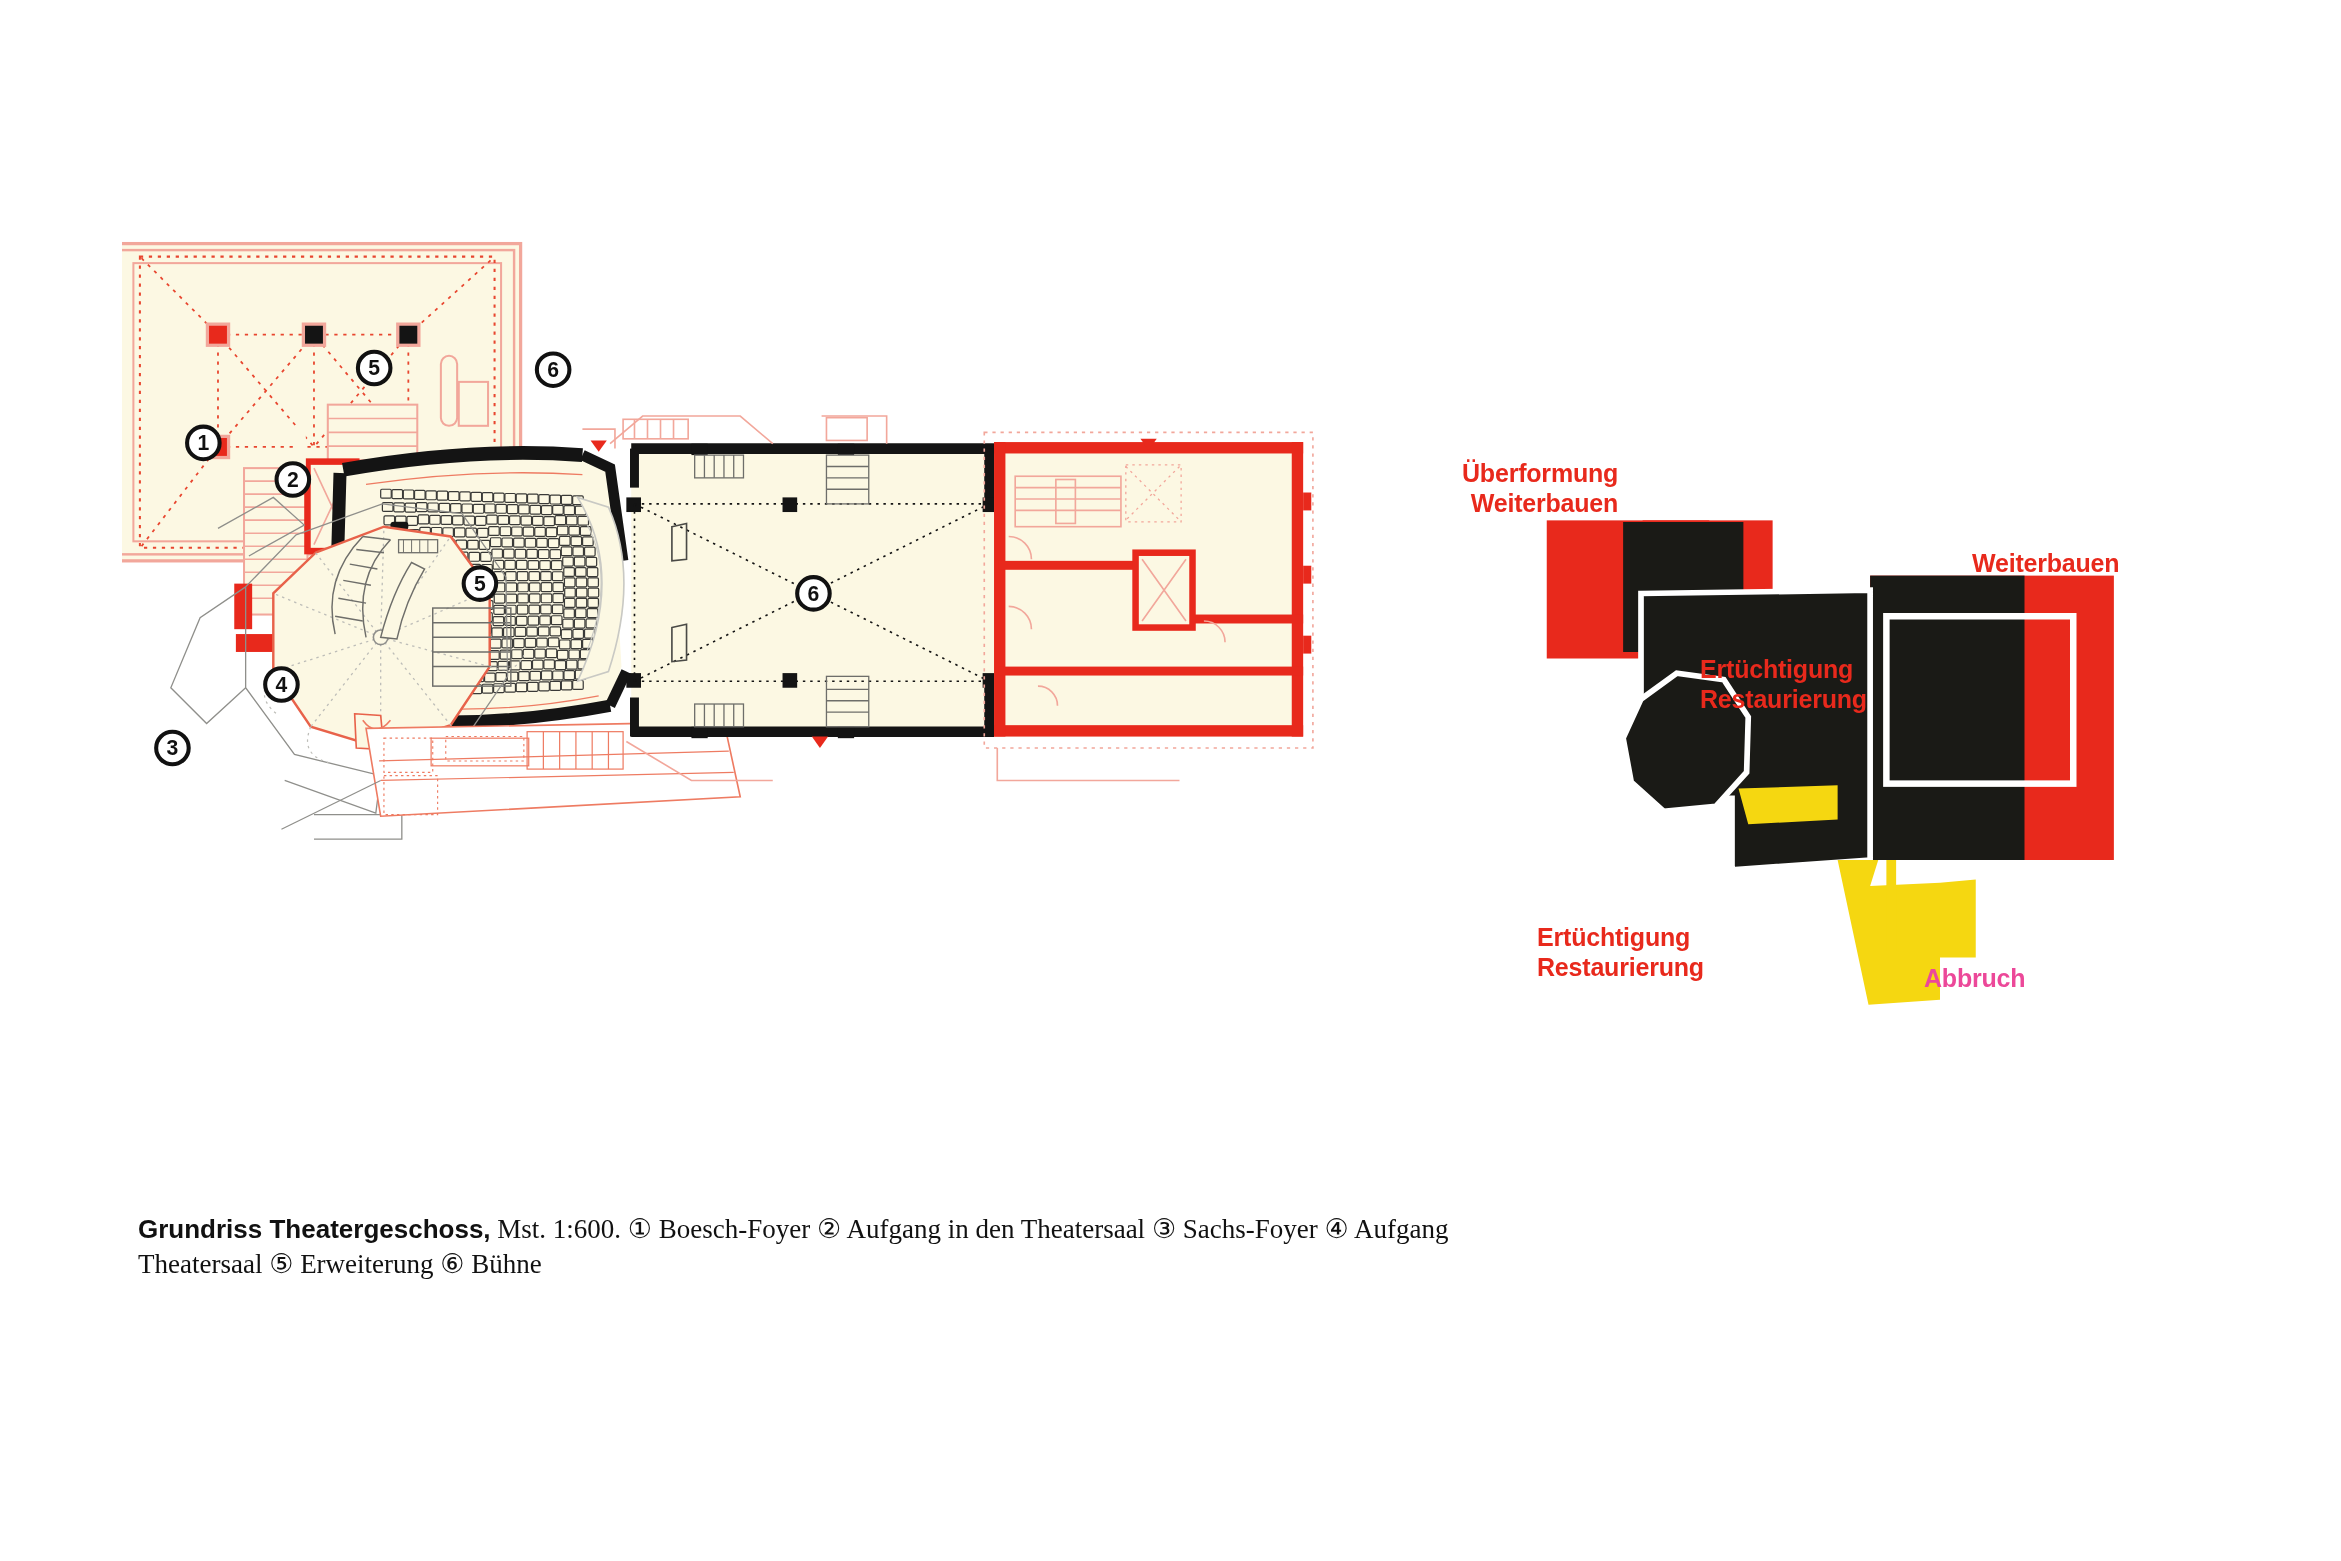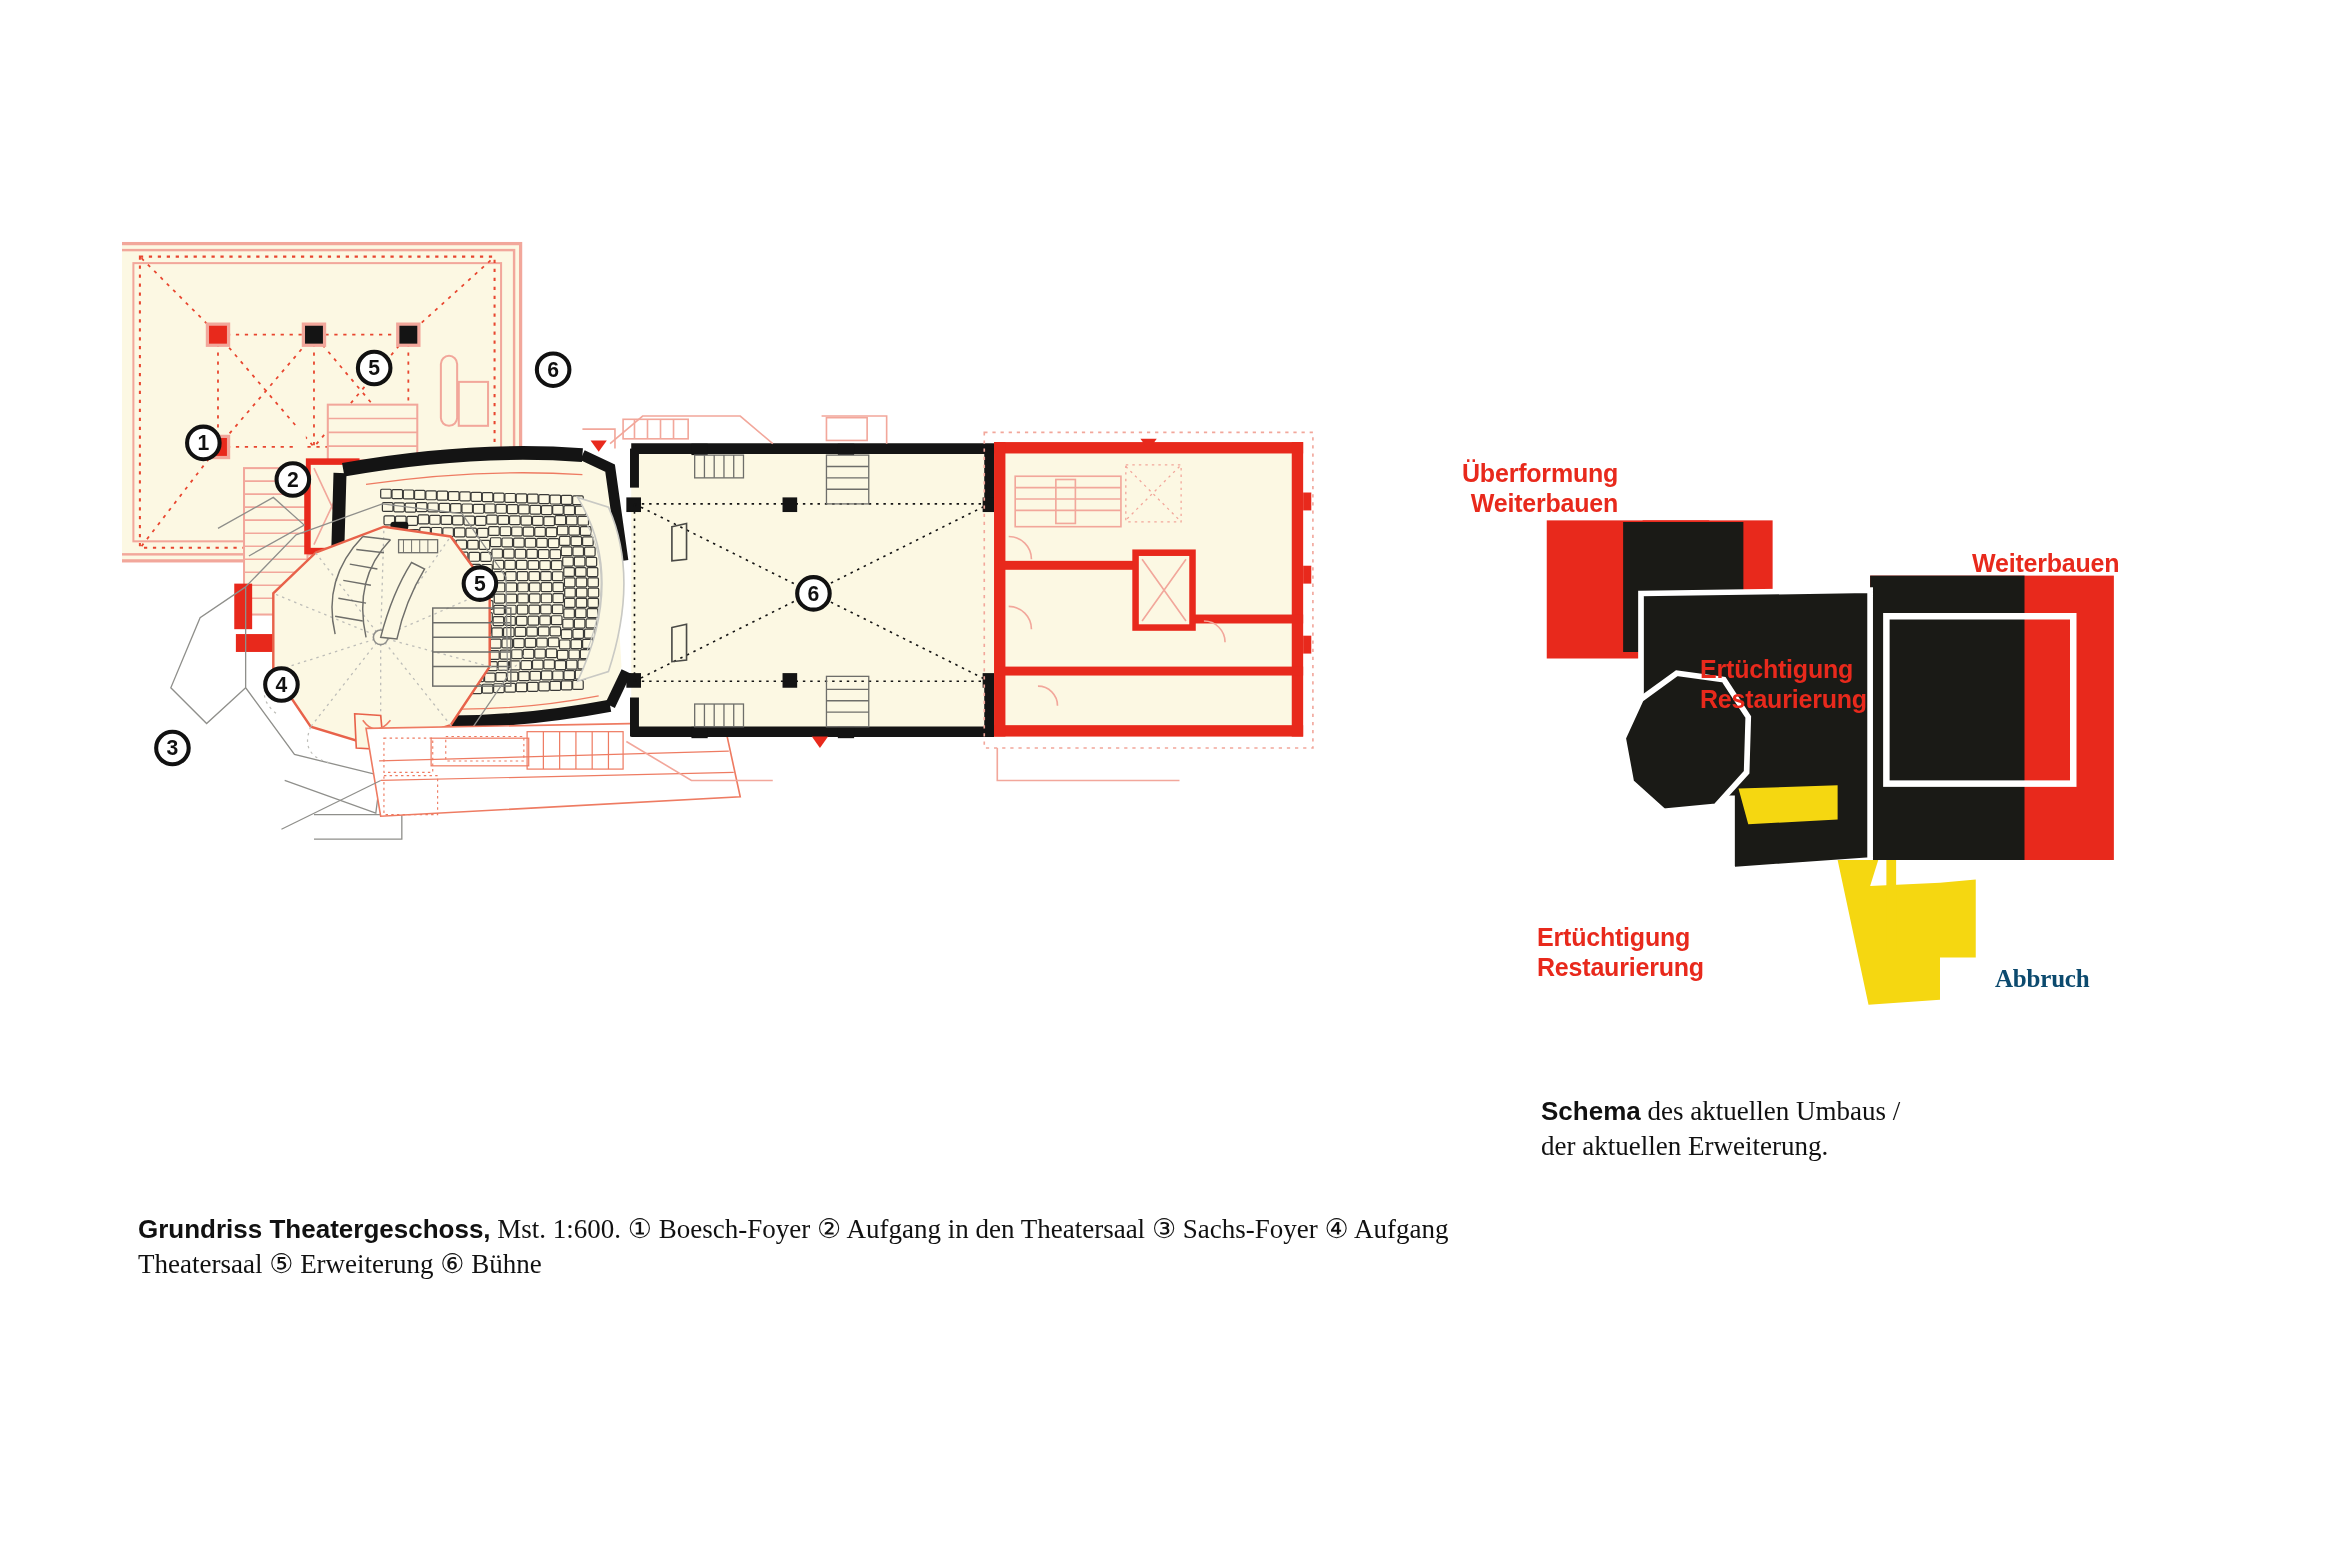--- a/index.html
+++ b/index.html
@@ -15,21 +15,21 @@
   
   #schema-panel{position:absolute;left:1488px;top:431px;width:748px;height:585px;}
   #schema-svg{display:block;width:748px;height:585px;}
 
   .schema-label{position:absolute;font-family:"Liberation Sans",sans-serif;
     font-weight:bold;font-size:25px;line-height:1.18;letter-spacing:-0.2px;
     white-space:nowrap;}
   #label-ueberformung{left:1462px;top:459px;color:#E8291C;text-align:right;}
   #label-weiterbauen{left:1972px;top:549px;color:#E8291C;}
   #label-ertuechtigung-outer{left:1537px;top:923px;color:#E8291C;text-align:left;}
-  #label-abbruch{left:1995px;top:964px;color:#0c4a6e;font-family:Liberation Serif, serif;}
+  #label-abbruch{left:1924px;top:964px;color:#ec4899;}
   #label-ertuechtigung-inner{left:1700px;top:655px;color:#E8291C;text-align:left;}
 
   
   .caption{position:absolute;color:#111111;font-family:"Liberation Serif",serif;
     font-size:27px;line-height:1.30;}
   .caption b{font-family:"Liberation Sans",sans-serif;font-weight:bold;font-size:26px;}
   #plan-caption{left:138px;top:1212px;width:1317px;}
   #schema-caption{left:1541px;top:1094px;width:618px;}
 
   .numcircle-txt{font-family:"Liberation Sans",sans-serif;font-weight:bold;}
@@ -752,19 +752,15 @@
     <div>Ertüchtigung</div>
     <div>Restaurierung</div>
   </div>
 
   <div class="schema-label" id="label-abbruch">Abbruch</div>
 
   <div class="caption" id="plan-caption">
     <span id="plan-caption-inner"><b>Grundriss Theatergeschoss,</b><span> Mst. 1:600. </span><span>① Boesch-Foyer </span><span>② Aufgang in den Theatersaal </span><span>③ Sachs-Foyer </span><span>④ Aufgang Theatersaal </span><span>⑤ Erweiterung </span><span>⑥ Bühne</span></span>
   </div>
 
-  <div class="caption" id="schema-caption">
-    <b>Schema</b><span> des aktuellen Umbaus /</span><br>
-    <span>der aktuellen Erweiterung.</span>
-  </div>
 
 </div>
 
 
 </body></html>

